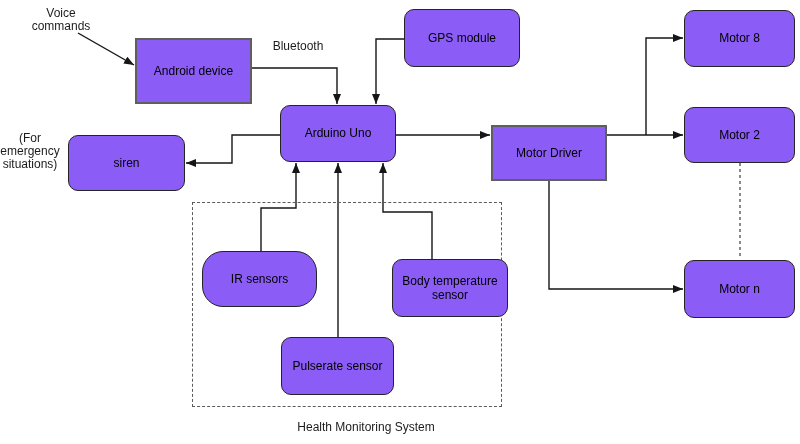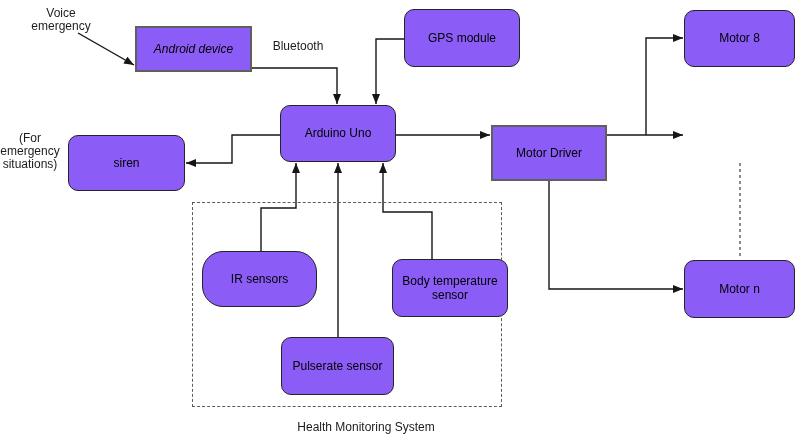--- a/index.html
+++ b/index.html
@@ -90,51 +90,54 @@
       <polyline points="396,135 490,135" class="edge" marker-end="url(#arrow)"></polyline>
       <polyline points="607,135 683,135" class="edge" marker-end="url(#arrow)"></polyline>
       <polyline points="646,135 646,38 683,38" class="edge" marker-end="url(#arrow)"></polyline>
       <polyline points="549,163 549,289 683,289" class="edge" marker-end="url(#arrow)"></polyline>
       <polyline points="740,163 740,259" class="edge dashed"></polyline>
       <polyline points="261,251 261,208 296,208 296,163" class="edge" marker-end="url(#arrow)"></polyline>
       <polyline points="338,337 338,163" class="edge" marker-end="url(#arrow)"></polyline>
       <polyline points="432,259 432,212 383,212 383,163" class="edge" marker-end="url(#arrow)"></polyline>
     </svg>
 <div class="group-box" style="left: 192px; top: 202px; width: 310px; height: 205px;"></div>
-    <div class="node rect" style="left: 135px; top: 26px; width: 117px; height: 46px; font-style: italic;">
+    <div class="node rect" style="left: 135px; top: 38px; width: 117px; height: 66px;">
       <span class="lbl">Android device</span>
     </div>
     <div class="node rounded" style="left: 404px; top: 9px; width: 116px; height: 58px;">
       <span class="lbl">GPS module</span>
     </div>
     <div class="node rounded" style="left: 280px; top: 105px; width: 116px; height: 57px;">
       <span class="lbl">Arduino Uno</span>
     </div>
     <div class="node rect" style="left: 491px; top: 125px; width: 116px; height: 56px;">
       <span class="lbl">Motor Driver</span>
     </div>
     <div class="node rounded" style="left: 684px; top: 10px; width: 111px; height: 57px;">
       <span class="lbl">Motor 8</span>
+    </div>
+    <div class="node rounded" style="left: 684px; top: 107px; width: 111px; height: 56px;">
+      <span class="lbl">Motor 2</span>
     </div>
     <div class="node rounded" style="left: 68px; top: 135px; width: 117px; height: 56px;">
       <span class="lbl">siren</span>
     </div>
     <div class="node rounded" style="left: 684px; top: 260px; width: 111px; height: 58px;">
       <span class="lbl">Motor n</span>
     </div>
     <div class="node rounded" style="left: 202px; top: 251px; width: 115px; height: 56px; border-radius: 21px;">
       <span class="lbl">IR sensors</span>
     </div>
     <div class="node rounded" style="left: 376px; top: 259px; width: 116px; height: 58px; margin-left: 16px;">
       <span class="lbl">Body temperature
 sensor</span>
     </div>
     <div class="node rounded" style="left: 281px; top: 337px; width: 113px; height: 58px;">
       <span class="lbl">Pulserate sensor</span>
     </div>
     <div class="float-label" style="left: 61px; top: 7px;">Voice
-emergency</div>
+commands</div>
     <div class="float-label" style="left: 298px; top: 40px;">Bluetooth</div>
     <div class="float-label" style="left: 30px; top: 132px;">(For
 emergency
 situations)</div>
     <div class="float-label" style="left: 366px; top: 421px;">Health Monitoring System</div>
   </div>
 
 </body></html>

